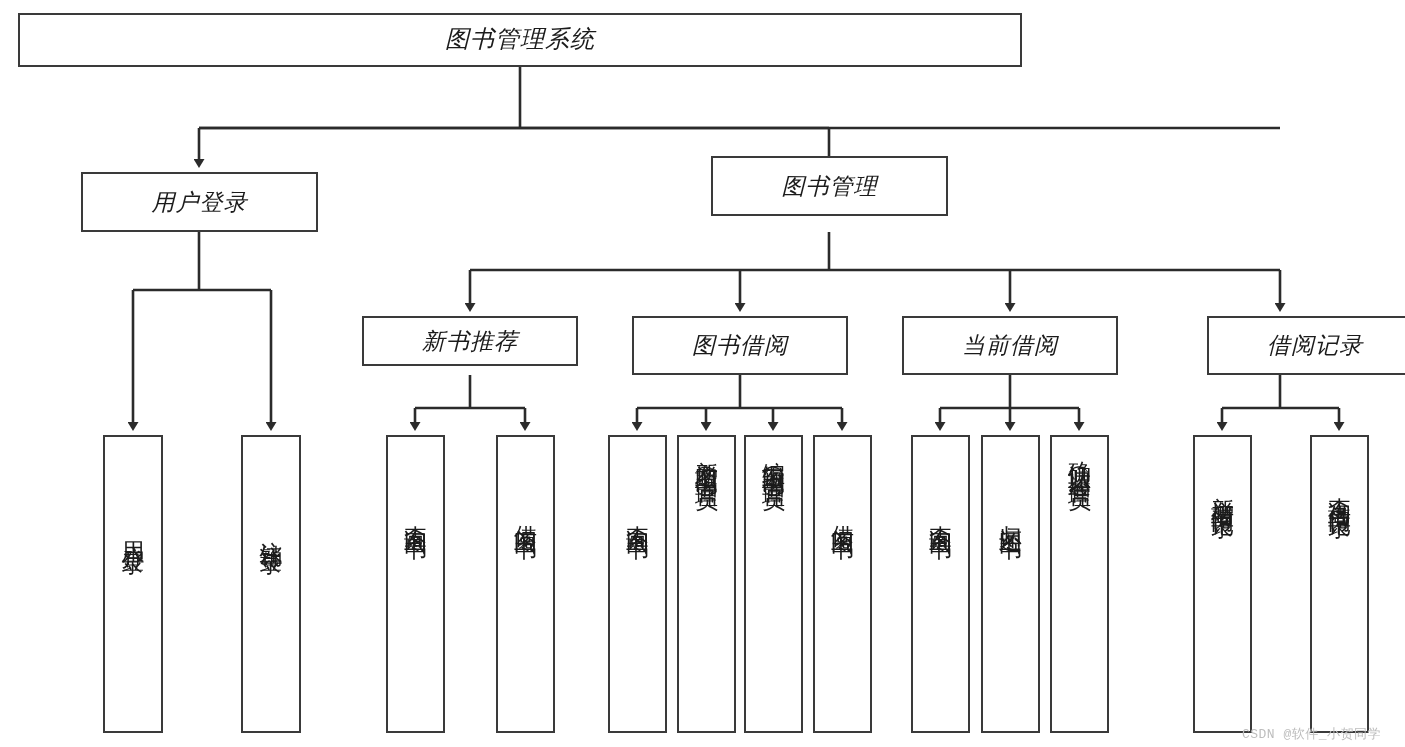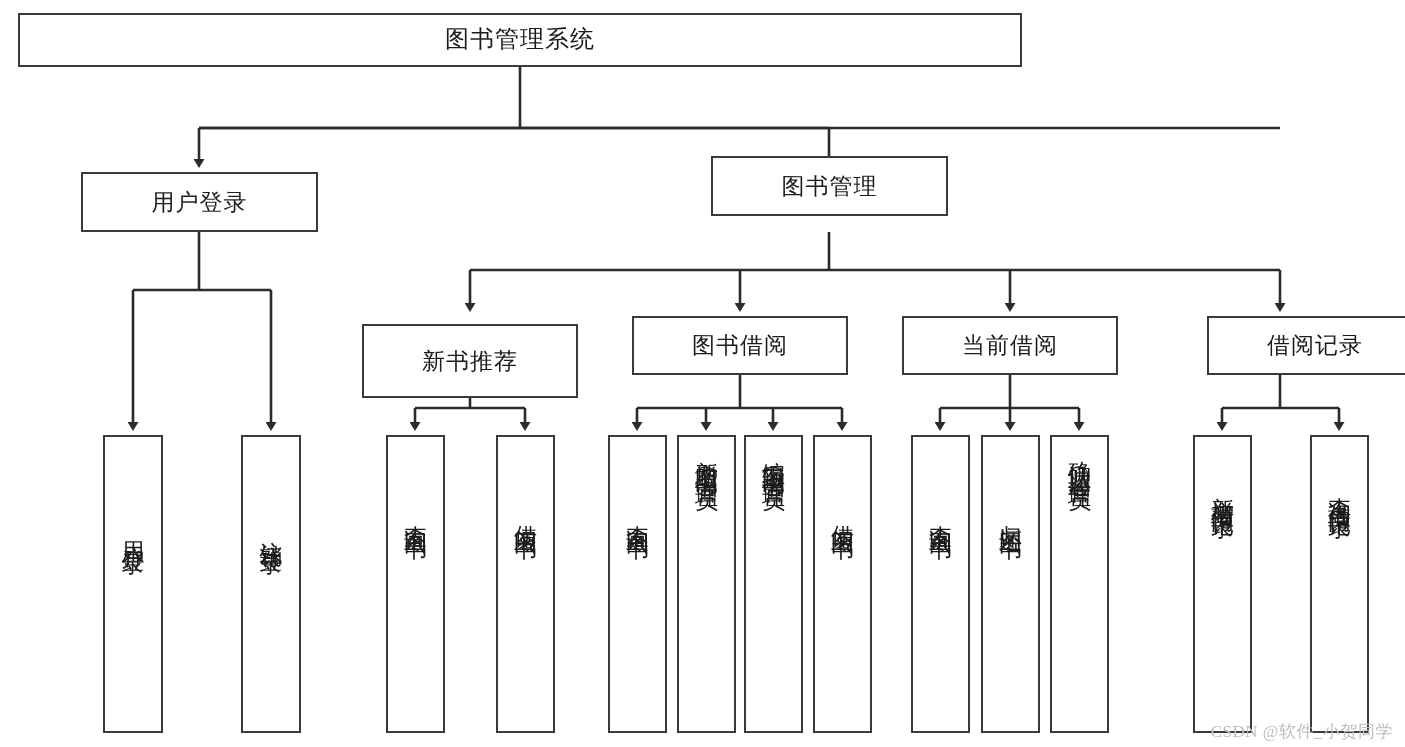--- a/index.html
+++ b/index.html
@@ -38,42 +38,43 @@
     color: #1b1b1b;
   }
   .node .label {
     white-space: pre;
     line-height: 1.05;
     letter-spacing: 1px;
   }
   .node.horiz .label {
     writing-mode: horizontal-tb;
     font-size: 23px;
+    font-style: italic;
   }
   .node.vert {
     align-items: flex-start;
     padding-top: 6px;
   }
   .node.vert .label {
     writing-mode: vertical-rl;
     text-orientation: upright;
     font-size: 23px;
     letter-spacing: 4px;
     line-height: 1;
   }
   .node.root .label { font-size: 24px; }
   .watermark {
     position: absolute;
-    right: 12px;
+    right: 24px;
     bottom: 4px;
-    font-size: 17px;
+    font-size: 13px;
     color: #bdbdbd;
     letter-spacing: 0.5px;
     white-space: pre;
-    font-family: Liberation Serif, serif;
+    font-family: Liberation Mono, monospace;
   }
 </style>
 </head>
 <body>
 
 <div id="diagram">
 
   <svg class="edges" viewBox="0 0 1405 747">
     <defs>
       <marker id="arrow" markerWidth="9" markerHeight="11" refX="1" refY="5.5" orient="auto" markerUnits="userSpaceOnUse">
@@ -130,21 +131,21 @@
   </div>
 
   <div class="node horiz" style="left:81px; top:172px; width:237px; height:60px;">
     <span class="label">用户登录</span>
   </div>
 
   <div class="node horiz" style="left:711px; top:156px; width:237px; height:60px;">
     <span class="label">图书管理</span>
   </div>
 
-  <div class="node horiz" style="left:362px; top:316px; width:216px; height:74px;margin-top:8px;">
+  <div class="node horiz" style="left:362px; top:316px; width:216px; height:50px;">
     <span class="label">新书推荐</span>
   </div>
 
   <div class="node horiz" style="left:902px; top:316px; width:216px; height:59px;">
     <span class="label">当前借阅</span>
   </div>
 
   <div class="node horiz" style="left:632px; top:316px; width:216px; height:59px;">
     <span class="label">图书借阅</span>
   </div>

